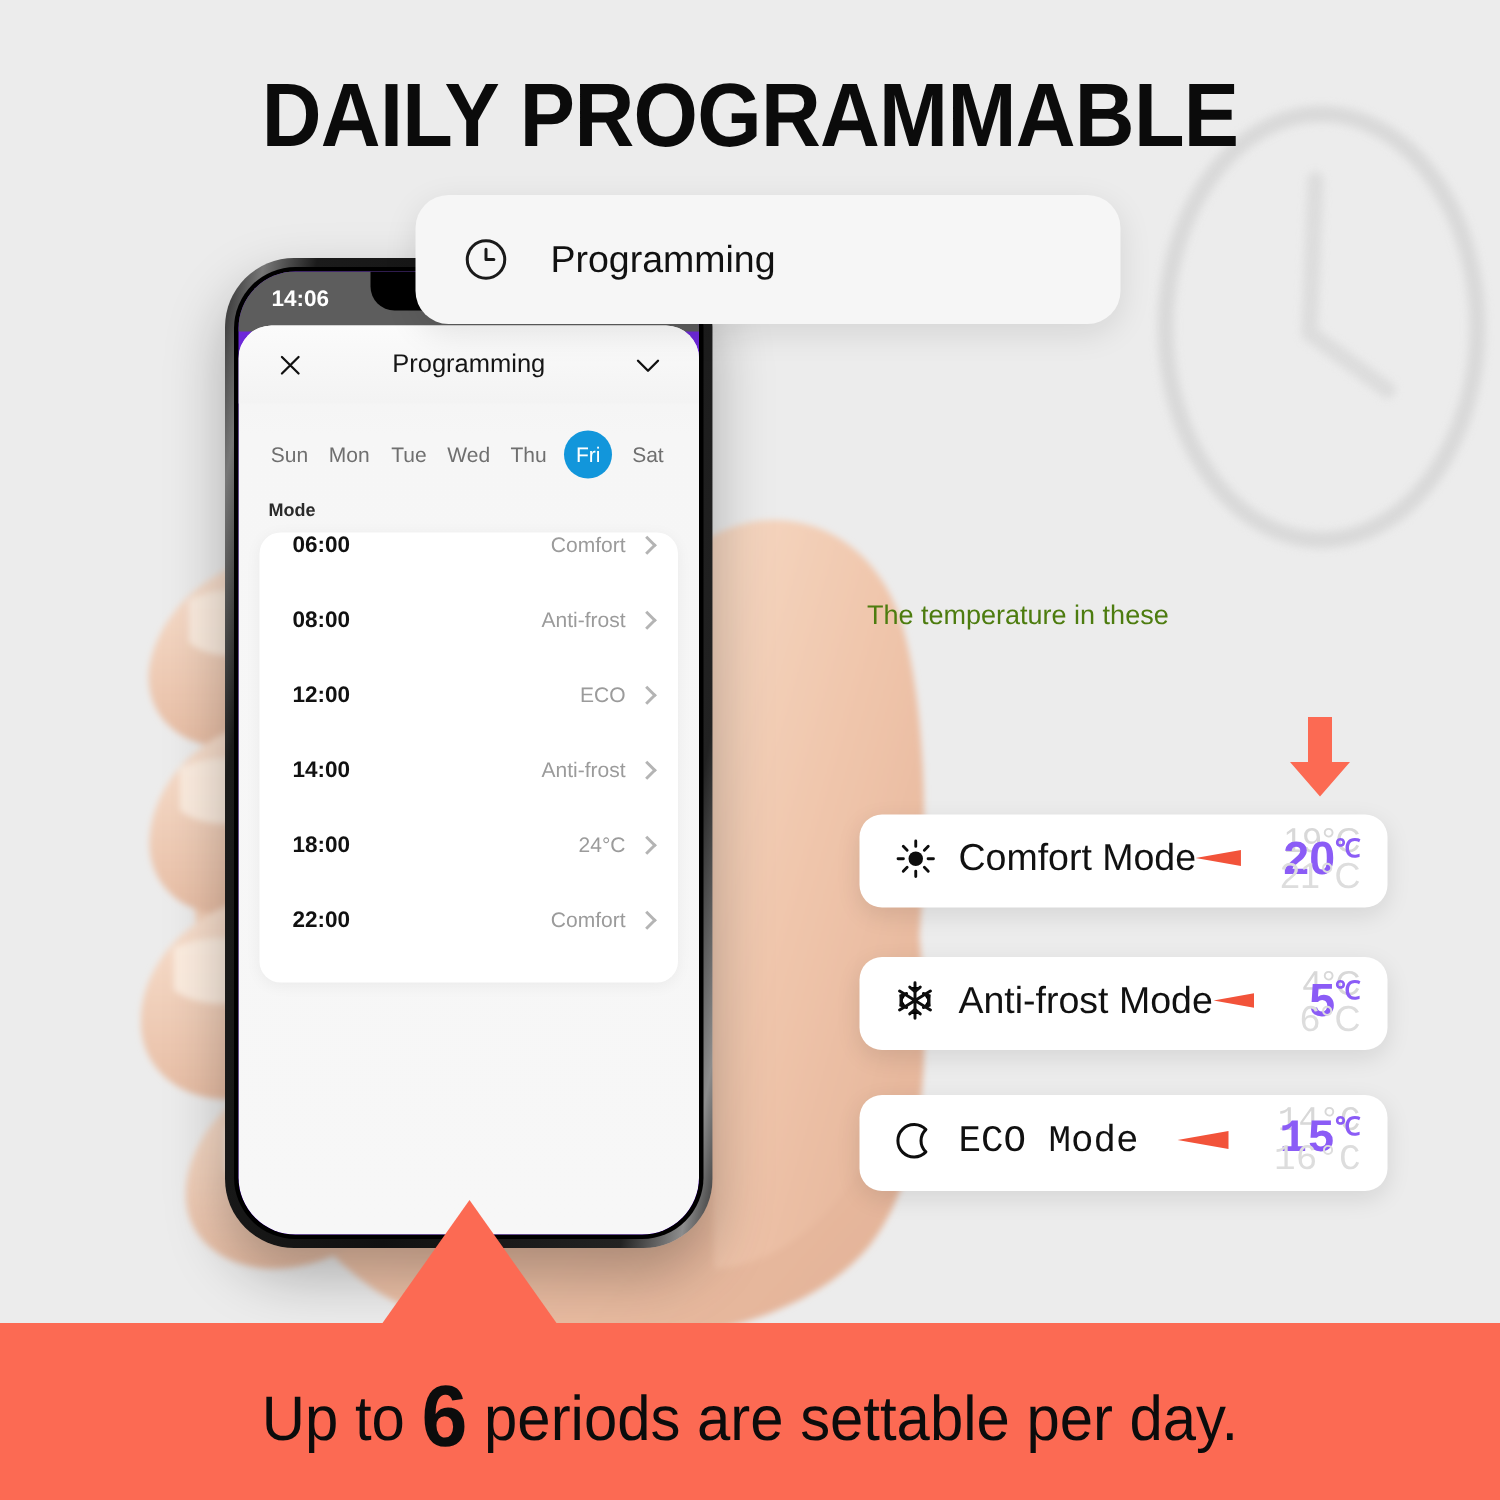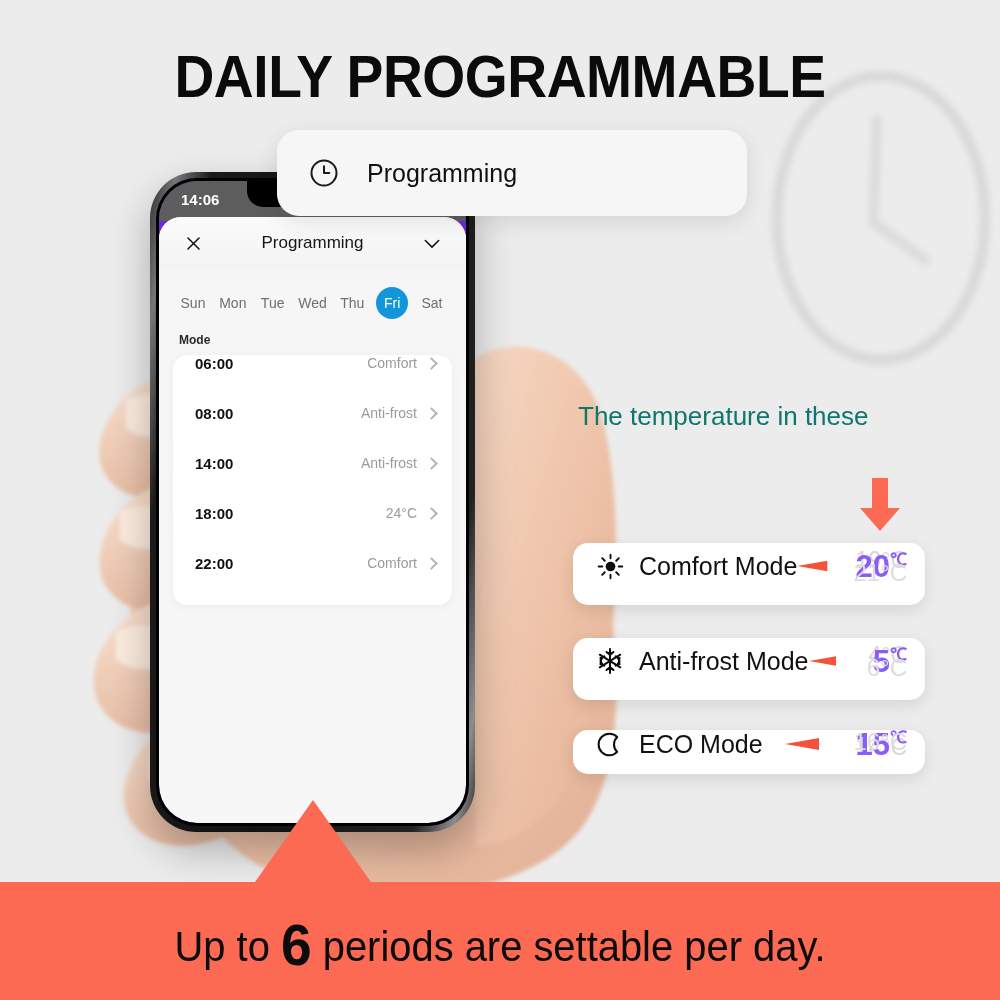--- a/index.html
+++ b/index.html
@@ -167,35 +167,35 @@
   .trow .t { font-size: 15px; color: #111; font-weight: 600; }
   .trow .r { display: flex; align-items: center; gap: 10px; }
   .trow .m { font-size: 14px; color: #9b9b9b; margin-left: 32px; }
   .chev { width: 9px; height: 9px; border-right: 2px solid #b4b4b4; border-top: 2px solid #b4b4b4; transform: rotate(45deg); }
 
   
   .note {
     position: absolute;
     left: 578px; top: 398px;
     width: 400px;
-    font-size: 26px;
+    font-size: 18px;
     line-height: 1.42;
-    color: #0f766e;
+    color: #4d7c0f;
     z-index: 20;
   }
   .down-arrow { position: absolute; left: 858px; top: 478px; z-index: 20; }
 
   .mode-card {
     position: absolute;
     background: #fff;
     border-radius: 15px;
     box-shadow: 0 5px 16px rgba(0,0,0,.10);
     display: flex;
     align-items: center;
-    padding: 0 16px 16px 22px;
+    padding: 0 16px 4px 22px;
     z-index: 20;
     overflow: hidden;
   }
   .mode-card .m-ico { width: 30px; flex: 0 0 30px; display:flex; align-items:center; justify-content:center; }
   .mode-card .m-name { margin-left: 14px; font-size: 25px; color: #111; white-space: nowrap; }
   .mode-card .m-arrow { margin-left: auto; margin-right: 10px; }
   .picker { position: relative; width: 78px; height: 100%; }
   .picker span {
     position: absolute; right: 2px;
     width: 76px; text-align: right;
@@ -343,20 +343,27 @@
               </span>
           </div>
           <div class="trow">
             <span class="t">08:00</span>
             <span class="r">
                 <span class="m">Anti-frost</span>
                 <span class="chev"></span>
               </span>
           </div>
           <div class="trow">
+            <span class="t">12:00</span>
+            <span class="r">
+                <span class="m">ECO</span>
+                <span class="chev"></span>
+              </span>
+          </div>
+          <div class="trow">
             <span class="t">14:00</span>
             <span class="r">
                 <span class="m">Anti-frost</span>
                 <span class="chev"></span>
               </span>
           </div>
           <div class="trow">
             <span class="t">18:00</span>
             <span class="r">
                 <span class="m">24°C</span>
@@ -420,21 +427,21 @@
   <svg class="m-arrow" width="36" height="14" viewBox="0 0 36 14">
       <path d="M0 7 L34 1 L34 13 Z" fill="#f2533a"></path>
     </svg>
   <span class="picker">
     <span class="prev">4°C</span>
     <span class="cur"><b>5</b><b class="deg">℃</b></span>
     <span class="next">6°C</span>
   </span>
 </div>
 
-<div class="mode-card" style="left:573px; top:730px; width:352px; height:44px;">
+<div class="mode-card" style="left:573px; top:730px; width:352px; height:64px;font-family:Liberation Mono, monospace;">
   <span class="m-ico">
     <svg viewBox="0 0 24 24" width="27" height="27">
       <path d="M18 18.6A9 9 0 0 1 18 5.4 9.6 9.6 0 1 0 18 18.6Z" fill="none" stroke="#0d0d0d" stroke-width="1.8" stroke-linejoin="round"></path>
     </svg>
   </span>
   <span class="m-name">ECO Mode</span>
   <svg class="m-arrow" width="36" height="14" viewBox="0 0 36 14">
       <path d="M0 7 L34 1 L34 13 Z" fill="#f2533a"></path>
     </svg>
   <span class="picker">

